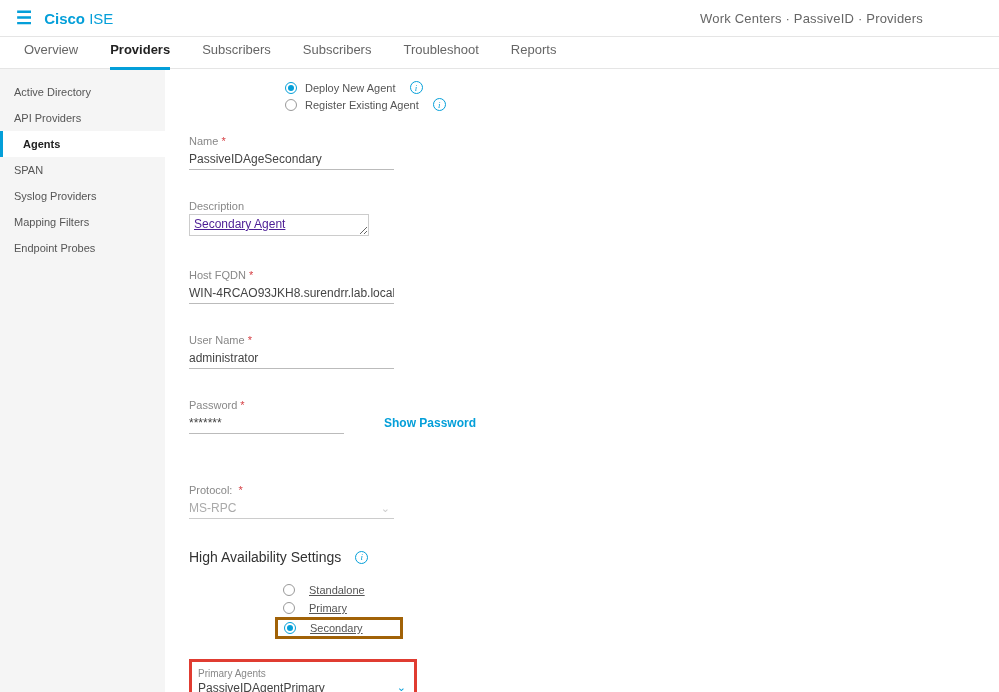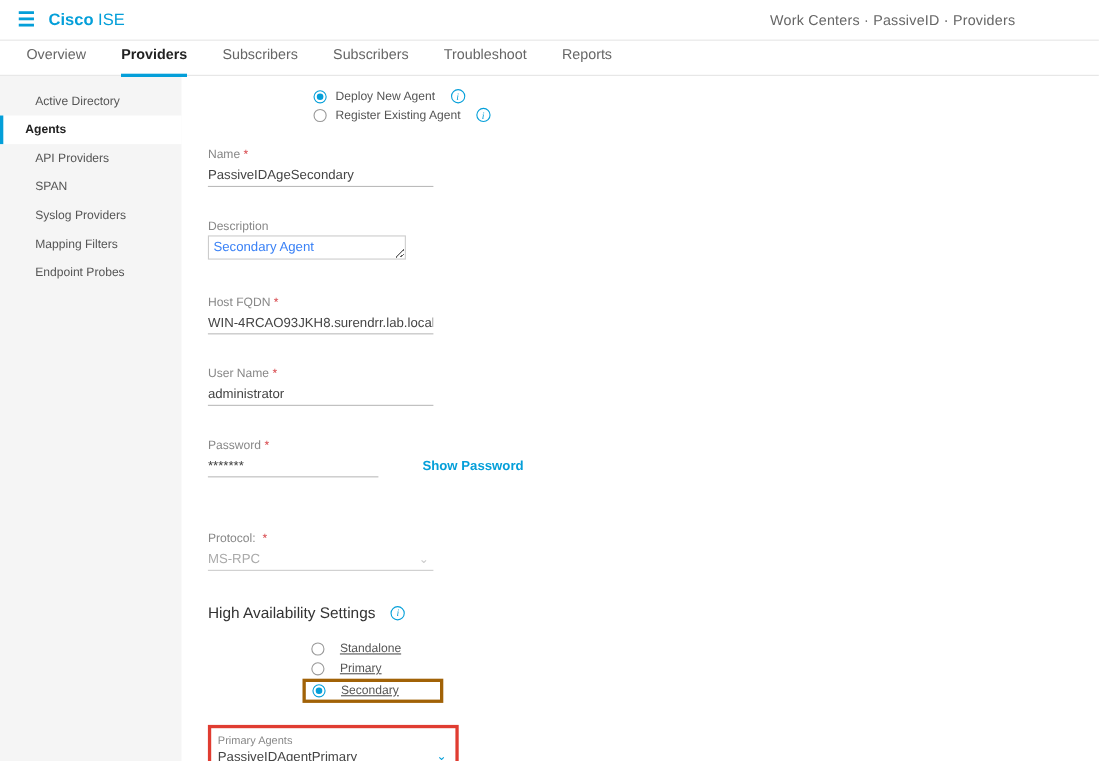--- a/index.html
+++ b/index.html
@@ -15,39 +15,39 @@
   
   
   .tab-bar { height: 32px; display: flex; align-items: center; padding: 0 24px; border-bottom: 1px solid #e5e5e5; gap: 32px; }
   .tab-item { font-size: 13px; color: #666; cursor: pointer; padding-bottom: 6px; height: 32px; display: flex; align-items: center; position: relative; }
   .tab-item.active { color: #222; font-weight: 600; }
   .tab-item.active::after { content: ""; position: absolute; left: 0; right: 0; bottom: -1px; height: 3px; background: #049fd9; }
   
   
   .body { display: flex; }
   .sidebar { width: 165px; background: #f5f5f5; min-height: 620px; padding-top: 10px; }
-  .sidebar-item { padding: 7px 32px; font-size: 11px; color: #555; cursor: pointer; }
+  .sidebar-item { padding: 7px 14px; font-size: 11px; color: #555; cursor: pointer; }
   .sidebar-item.active { background: #fff; font-weight: 700; color: #222; border-left: 3px solid #049fd9; padding-left: 20px; }
   
   .content { flex: 1; padding: 12px 24px 24px 24px; position: relative; }
   
   
   .radio-row { display: flex; align-items: center; gap: 8px; margin-left: 96px; font-size: 11px; color: #555; margin-bottom: 4px; }
   .radio-dot { width: 12px; height: 12px; border-radius: 50%; border: 1.5px solid #999; position: relative; flex-shrink: 0; }
   .radio-dot.selected { border-color: #049fd9; }
   .radio-dot.selected::after { content: ""; position: absolute; inset: 2px; background: #049fd9; border-radius: 50%; }
   .info-circle { width: 13px; height: 13px; border: 1px solid #049fd9; color: #049fd9; border-radius: 50%; display: inline-flex; align-items: center; justify-content: center; font-size: 9px; font-style: italic; font-family: serif; margin-left: 6px; flex-shrink: 0; }
   
   
   .form-block { margin-top: 24px; }
   .field { margin-bottom: 30px; max-width: 205px; }
   .field-label { font-size: 11px; color: #888; margin-bottom: 2px; }
   .req { color: #d64045; }
   .field-input { width: 100%; border: none; border-bottom: 1px solid #bbb; padding: 3px 0; font-size: 12px; color: #444; outline: none; background: transparent; }
-  .field-textarea { width: 180px; height: 22px; border: 1px solid #ccc; font-size: 12px; color: #3b82f6; padding: 2px 4px; resize: both; outline: none; font-family: inherit; }
+  .field-textarea { width: 180px; height: 22px; border: 1px solid #ccc; font-size: 12px; color: #4c1d95; padding: 2px 4px; resize: both; outline: none; font-family: inherit; text-decoration: underline; }
   .password-row { display: flex; align-items: flex-end; gap: 40px; }
   .show-password { color: #049fd9; font-size: 12px; font-weight: 600; cursor: pointer; margin-bottom: 4px; }
   
   .protocol-select { width: 205px; border-bottom: 1px solid #ccc; padding: 3px 0; font-size: 12px; color: #aaa; position: relative; }
   .chevron { position: absolute; right: 4px; top: 4px; color: #ccc; font-size: 11px; }
   
   
   .ha-header { display: flex; align-items: center; gap: 8px; font-size: 14px; color: #333; margin-top: 30px; margin-bottom: 16px; }
   .ha-radio-group { margin-left: 86px; }
   .ha-radio-row { display: flex; align-items: center; gap: 14px; font-size: 11px; color: #555; padding: 3px 8px; text-decoration: underline; }
@@ -75,22 +75,22 @@
   <div class="tab-item">Subscribers</div>
   <div class="tab-item">Subscribers</div>
   <div class="tab-item">Troubleshoot</div>
   <div class="tab-item">Reports</div>
 </div>
 
 <div class="body">
 
   <div class="sidebar">
     <div class="sidebar-item">Active Directory</div>
+    <div class="sidebar-item">API Providers</div>
     <div class="sidebar-item active">Agents</div>
-    <div class="sidebar-item">API Providers</div>
     <div class="sidebar-item">SPAN</div>
     <div class="sidebar-item">Syslog Providers</div>
     <div class="sidebar-item">Mapping Filters</div>
     <div class="sidebar-item">Endpoint Probes</div>
   </div>
 
   <div class="content">
 
     <div class="radio-row">
       <span class="radio-dot selected"></span>

